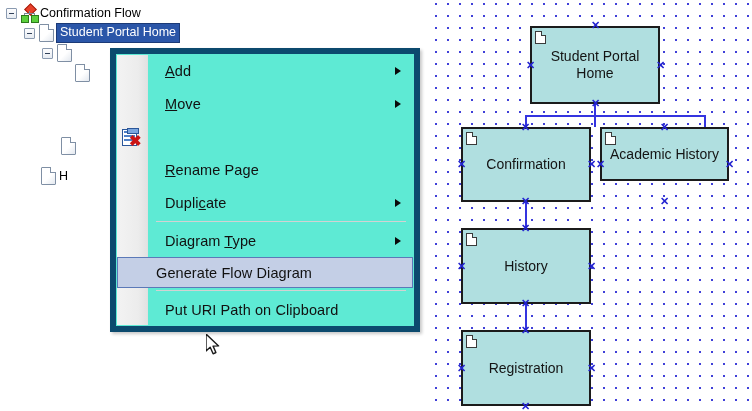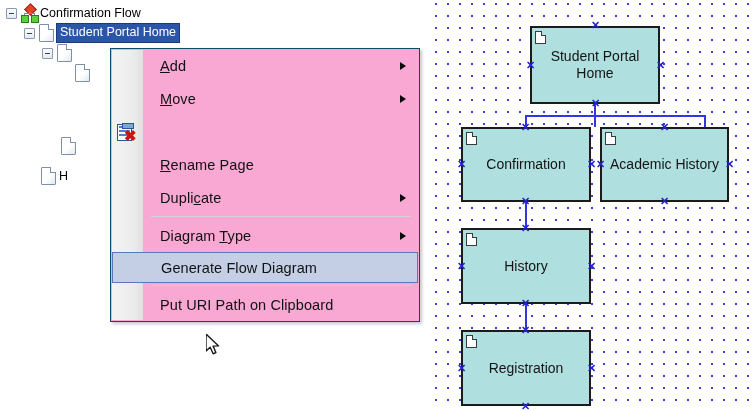--- a/index.html
+++ b/index.html
@@ -122,22 +122,22 @@
     background: #7c8a99;
   }
   .icon-flow .drop.l { left: 3px; }
   .icon-flow .drop.r { left: 13px; }
 
   
   #context-menu {
     position: absolute;
     left: 110px; top: 48px;
     width: 310px;
-    background: #f9a8d4;
-    border: 1px solid #0c4a6e;
+    background: #5eead4;
+    border: 6px solid #0c4a6e;
     box-shadow: 2px 2px 3px rgba(0,0,0,0.22);
     box-sizing: border-box;
     z-index: 40;
   }
   #context-menu .gutter {
     position: absolute;
     left: 1px; top: 1px; bottom: 1px;
     width: 30px;
     background: linear-gradient(to right,#f3f3f3 0%,#ececec 70%,#e2e2e2 100%);
     border-right: 1px solid #e0e0e0;
@@ -157,21 +157,21 @@
     letter-spacing: 0.1px;
     color: #111111;
   }
   .menu-item .mlabel u { text-decoration: underline; }
   .menu-item.highlight {
     background: #c4cfe6;
     border: 1px solid #5b79b8;
     margin: 0 1px;
     height: 31px;
   }
-  .menu-item.highlight .mlabel { margin-left: 17px; }
+  .menu-item.highlight .mlabel { margin-left: 7px; }
   .submenu-arrow {
     position: absolute;
     right: 13px;
     top: 50%;
     margin-top: -4px;
     width: 0; height: 0;
     border-left: 6px solid #0a0a0a;
     border-top: 4.5px solid transparent;
     border-bottom: 4.5px solid transparent;
   }
@@ -458,21 +458,21 @@
   <div class="node-box" style="left:98px; top:26px; width:130px; height:78px;">
     <span class="corner"></span>
     <span>Student Portal Home</span>
   </div>
 
   <div class="node-box" style="left:29px; top:127px; width:130px; height:75px;">
     <span class="corner"></span>
     <span>Confirmation</span>
   </div>
 
-  <div class="node-box" style="left:168px; top:127px; width:129px; height:75px;">
+  <div class="node-box" style="left:168px; top:127px; width:129px; height:54px;">
     <span class="corner"></span>
     <span>Academic History</span>
   </div>
 
   <div class="node-box" style="left:29px; top:228px; width:130px; height:76px;">
     <span class="corner"></span>
     <span>History</span>
   </div>
 
   <div class="node-box" style="left:29px; top:330px; width:130px; height:76px;">

